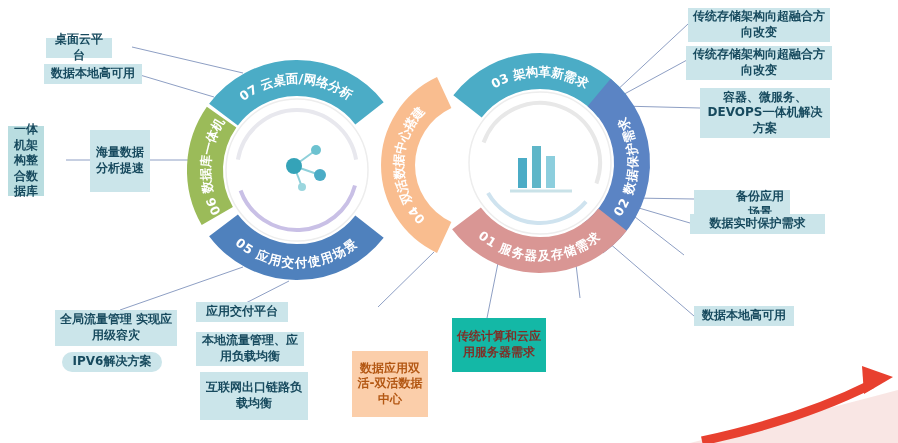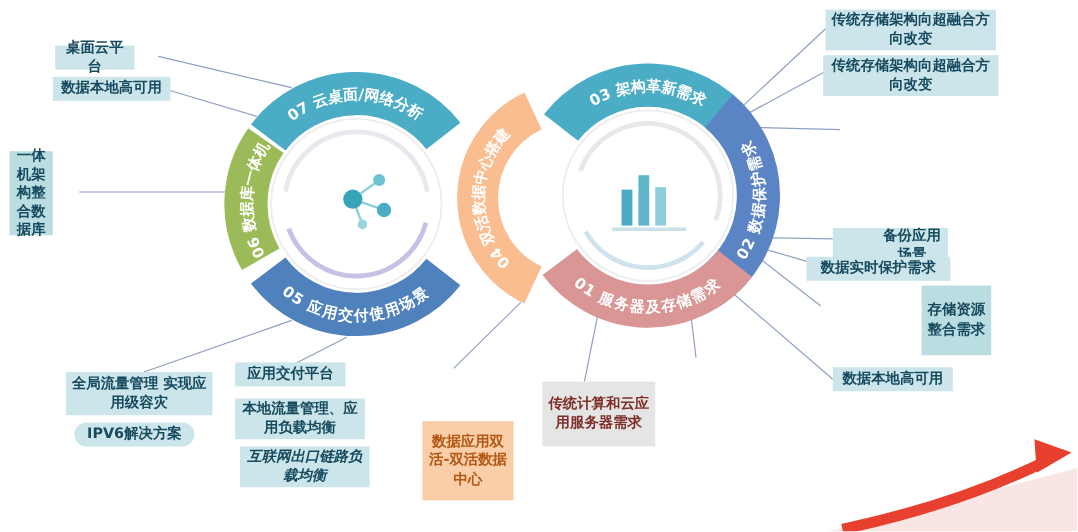--- a/index.html
+++ b/index.html
@@ -6,21 +6,21 @@
   #stage{position:relative;width:898px;height:443px;overflow:hidden;background:#ffffff;}
   #diagram-svg{position:absolute;left:0;top:0;z-index:1;}
   .arctext{fill:#ffffff;font-size:12.5px;font-weight:bold;letter-spacing:0.5px;}
   .conn{stroke:#8e9fc4;stroke-width:1;fill:none;}
   .box{position:absolute;z-index:2;display:flex;align-items:center;justify-content:center;
        text-align:center;font-weight:bold;font-size:12px;line-height:1.3;
        padding:2px 4px;box-sizing:border-box;}
   .teal{background:#cbe5ea;color:#174a5e;}
   .teal2{background:#b9dde0;color:#174a5e;}
   .orange{background:#fbceaa;color:#b35713;margin-top:44px;}
-  .pink{background:#e5e5e5;color:#7e2f27;}
+  .pink{background:#14b8a6;color:#7e2f27;}
   .pink2{background:#f2d8d6;color:#8c3a32;}
 </style>
 </head>
 <body>
 
 <div id="stage">
 
   <svg id="diagram-svg" width="898" height="443" viewBox="0 0 898 443">
     <defs>
       <path id="p07" d="M223.5,114.6 A92,92 0 0 1 369.5,113.3" fill="none"></path>
@@ -112,32 +112,33 @@
     <g>
       <path d="M690,443 Q800,416 898,390 L898,443 Z" fill="#f6dcd8" opacity="0.7"></path>
       <path d="M702,441 Q800,420 872,384" stroke="#e8402f" stroke-width="9" fill="none"></path>
       <polygon points="864,394 893,377 862,366" fill="#e8402f"></polygon>
     </g>
   </svg>
 
   <div class="box teal" style="left:46px;top:38px;width:66px;height:20px;">桌面云平台</div>
   <div class="box teal" style="left:44px;top:64px;width:98px;height:20px;">数据本地高可用</div>
   <div class="box teal2" style="left:8px;top:126px;width:36px;height:70px;">一体机架构整合数据库</div>
+  <div class="box teal" style="left:90px;top:130px;width:60px;height:62px;">海量数据分析提速</div>
 
   <div class="box teal" style="left:55px;top:310px;width:122px;height:36px;">全局流量管理 实现应用级容灾</div>
   <div class="box teal" style="left:62px;top:352px;width:100px;height:20px;border-radius:10px;">IPV6解决方案</div>
   <div class="box teal" style="left:196px;top:302px;width:92px;height:20px;">应用交付平台</div>
   <div class="box teal" style="left:196px;top:332px;width:108px;height:34px;">本地流量管理、应用负载均衡</div>
-  <div class="box teal" style="left:200px;top:372px;width:108px;height:34px;font-style:italic;">互联网出口链路负载均衡</div>
+  <div class="box teal" style="left:200px;top:372px;width:108px;height:48px;">互联网出口链路负载均衡</div>
 
   <div class="box orange" style="left:352px;top:307px;width:76px;height:66px;">数据应用双活-双活数据中心</div>
 
   <div class="box pink" style="left:452px;top:318px;width:94px;height:54px;">传统计算和云应用服务器需求</div>
 
   <div class="box teal" style="left:688px;top:8px;width:142px;height:34px;">传统存储架构向超融合方向改变</div>
   <div class="box teal" style="left:686px;top:46px;width:146px;height:34px;">传统存储架构向超融合方向改变</div>
+  <div class="box teal" style="left:700px;top:88px;width:130px;height:50px;">容器、微服务、DEVOPS一体机解决方案</div>
 
   <div class="box teal" style="left:694px;top:190px;width:96px;height:30px;padding-left:40px;">备份应用场景</div>
-  <div class="box teal" style="left:672px;top:214px;width:120px;height:20px;">数据实时保护需求</div>
-  <div class="box teal2" style="left:768px;top:238px;width:58px;height:58px;">存储资源整合需求</div>
+  <div class="box teal" style="left:690px;top:214px;width:135px;height:20px;">数据实时保护需求</div>
   <div class="box teal" style="left:694px;top:306px;width:100px;height:20px;">数据本地高可用</div>
 
 </div>
 
 </body></html>

